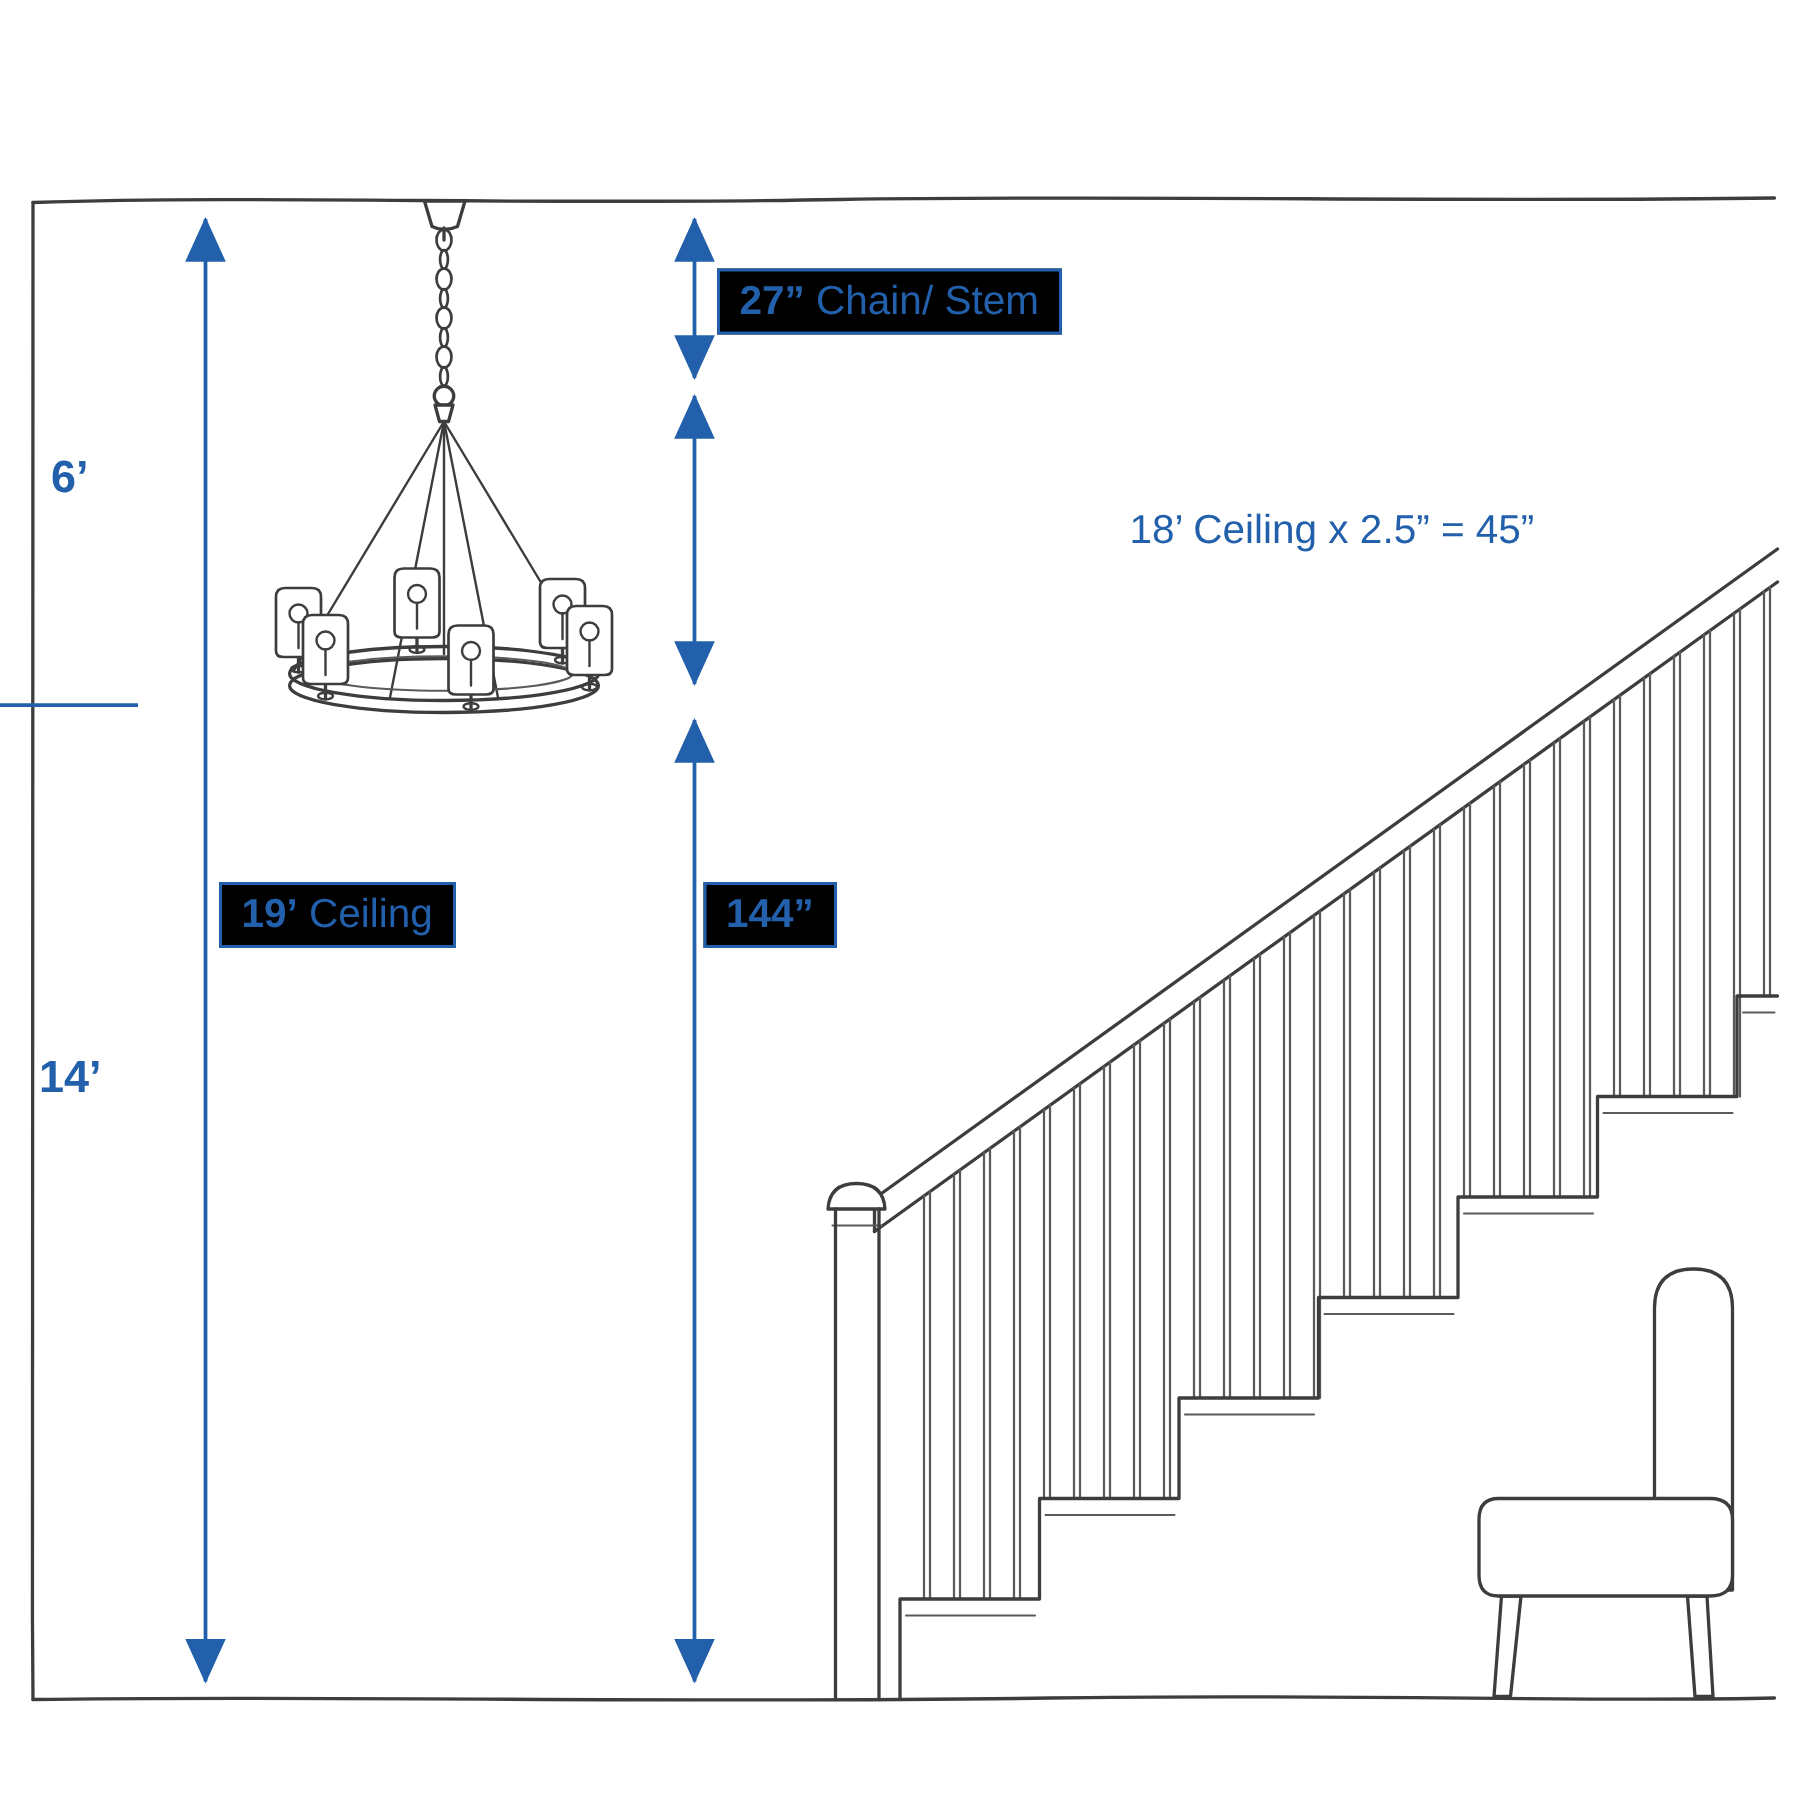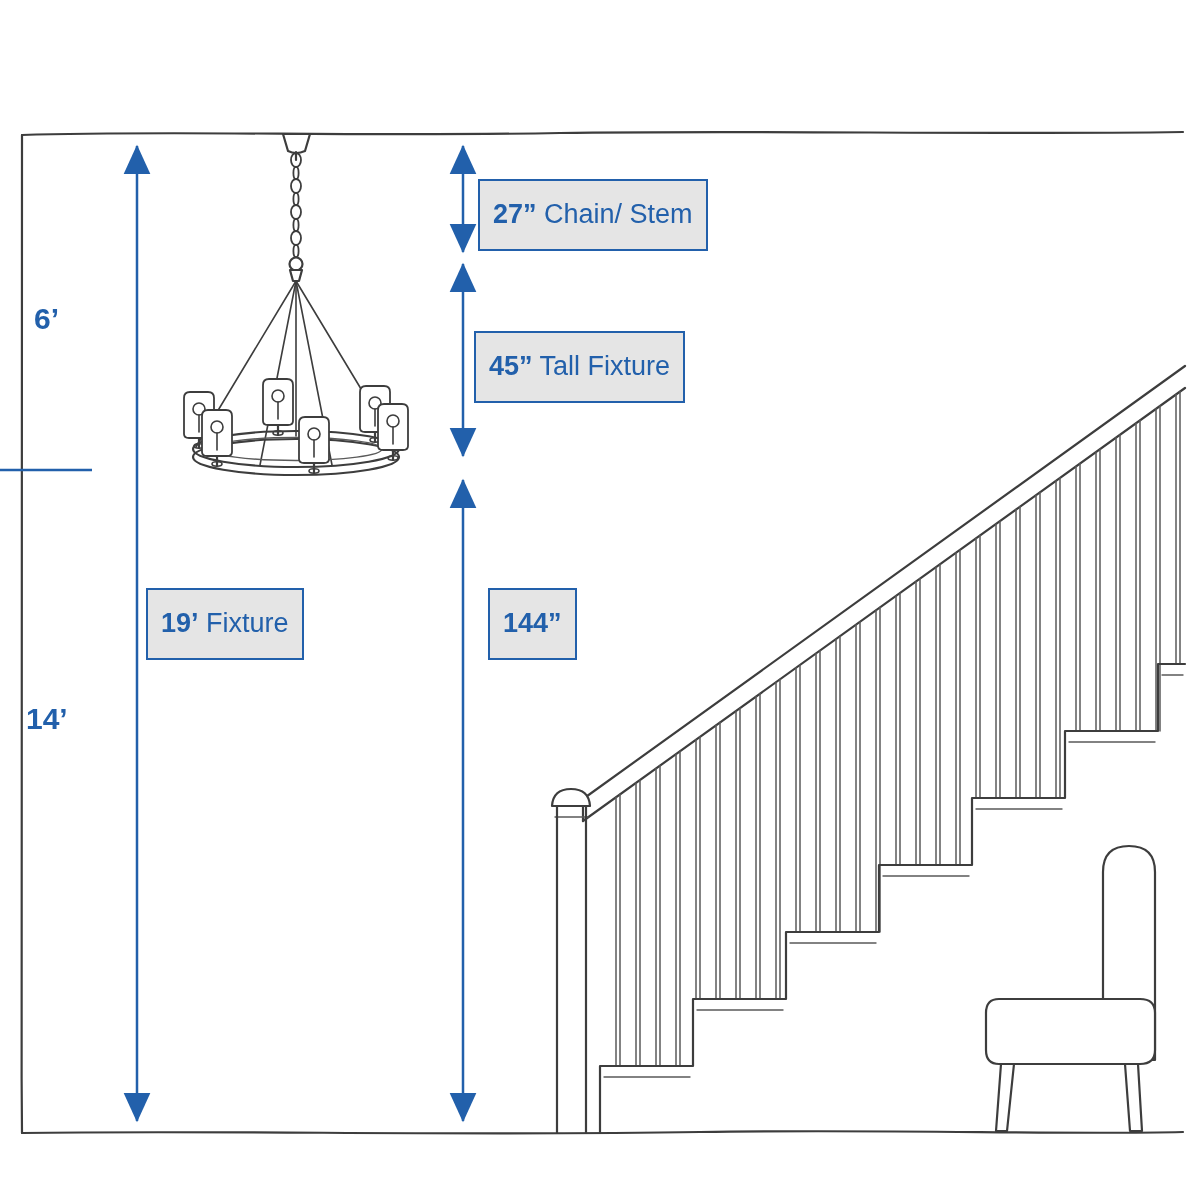--- a/index.html
+++ b/index.html
@@ -14,21 +14,21 @@
   .sk{stroke:var(--sketch);fill:none;stroke-width:2.2;stroke-linecap:round;stroke-linejoin:round}
   .sk-f{stroke:var(--sketch);fill:#fff;stroke-width:2.2;stroke-linecap:round;stroke-linejoin:round}
   .sk-thin{stroke:var(--sketch2);fill:none;stroke-width:1.4;stroke-linecap:round}
   .sk-thin2{stroke:var(--sketch);fill:none;stroke-width:1.6;stroke-linecap:round}
   .sk-shade{stroke:var(--sketch);fill:#fff;stroke-width:1.8;stroke-linejoin:round}
   .sk-bal{stroke:var(--sketch2);stroke-width:1.5;stroke-linecap:round}
   .sk-link{stroke:var(--sketch);fill:none;stroke-width:1.8}
   .dim{stroke:var(--accent);fill:none;stroke-width:2.5}
   .dim-arrow{fill:var(--accent);stroke:none}
   .lbl{position:absolute;color:var(--accent);font-size:27px;white-space:nowrap;line-height:1.1}
-  .box{border:2px solid var(--accent);background:#e5e5e5;padding:19px 13px;}
+  .box{border:2px solid var(--accent);background:#000000;padding:5px 13px;}
   .val{font-weight:bold}
   .big{font-size:30px;font-weight:bold}
 </style>
 </head>
 <body>
 
 <div id="stage">
 
   <svg id="sketch" width="1200" height="1200" viewBox="0 0 1200 1200">
     <defs>
@@ -206,28 +206,26 @@
       <line class="dim" x1="463" y1="146" x2="463" y2="252" marker-start="url(#arrStart)" marker-end="url(#arrEnd)"></line>
       <line class="dim" x1="463" y1="264" x2="463" y2="456" marker-start="url(#arrStart)" marker-end="url(#arrEnd)"></line>
       <line class="dim" x1="463" y1="480" x2="463" y2="1121" marker-start="url(#arrStart)" marker-end="url(#arrEnd)"></line>
     </g>
   </svg>
 
   <div class="lbl big" style="left:34px;top:302px">6’</div>
   <div class="lbl big" style="left:26px;top:702px">14’</div>
 
   <div class="lbl box" style="left:146px;top:588px">
-    <span class="val">19’</span><span> Fixture</span>
+    <span class="val">19’</span><span> Ceiling</span>
   </div>
 
   <div class="lbl box" style="left:478px;top:179px">
     <span class="val">27”</span><span> Chain/ Stem</span>
   </div>
 
-  <div class="lbl box" style="left:474px;top:331px">
-    <span class="val">45”</span><span> Tall Fixture</span>
-  </div>
-
-  <div class="lbl box" style="left:488px;top:588px">
+
+  <div class="lbl box" style="left:469px;top:588px">
     <span class="val">144”</span>
   </div>
 
+  <div class="lbl" style="left:753px;top:339px">18’ Ceiling x 2.5” = 45”</div>
 </div>
 
 </body></html>

